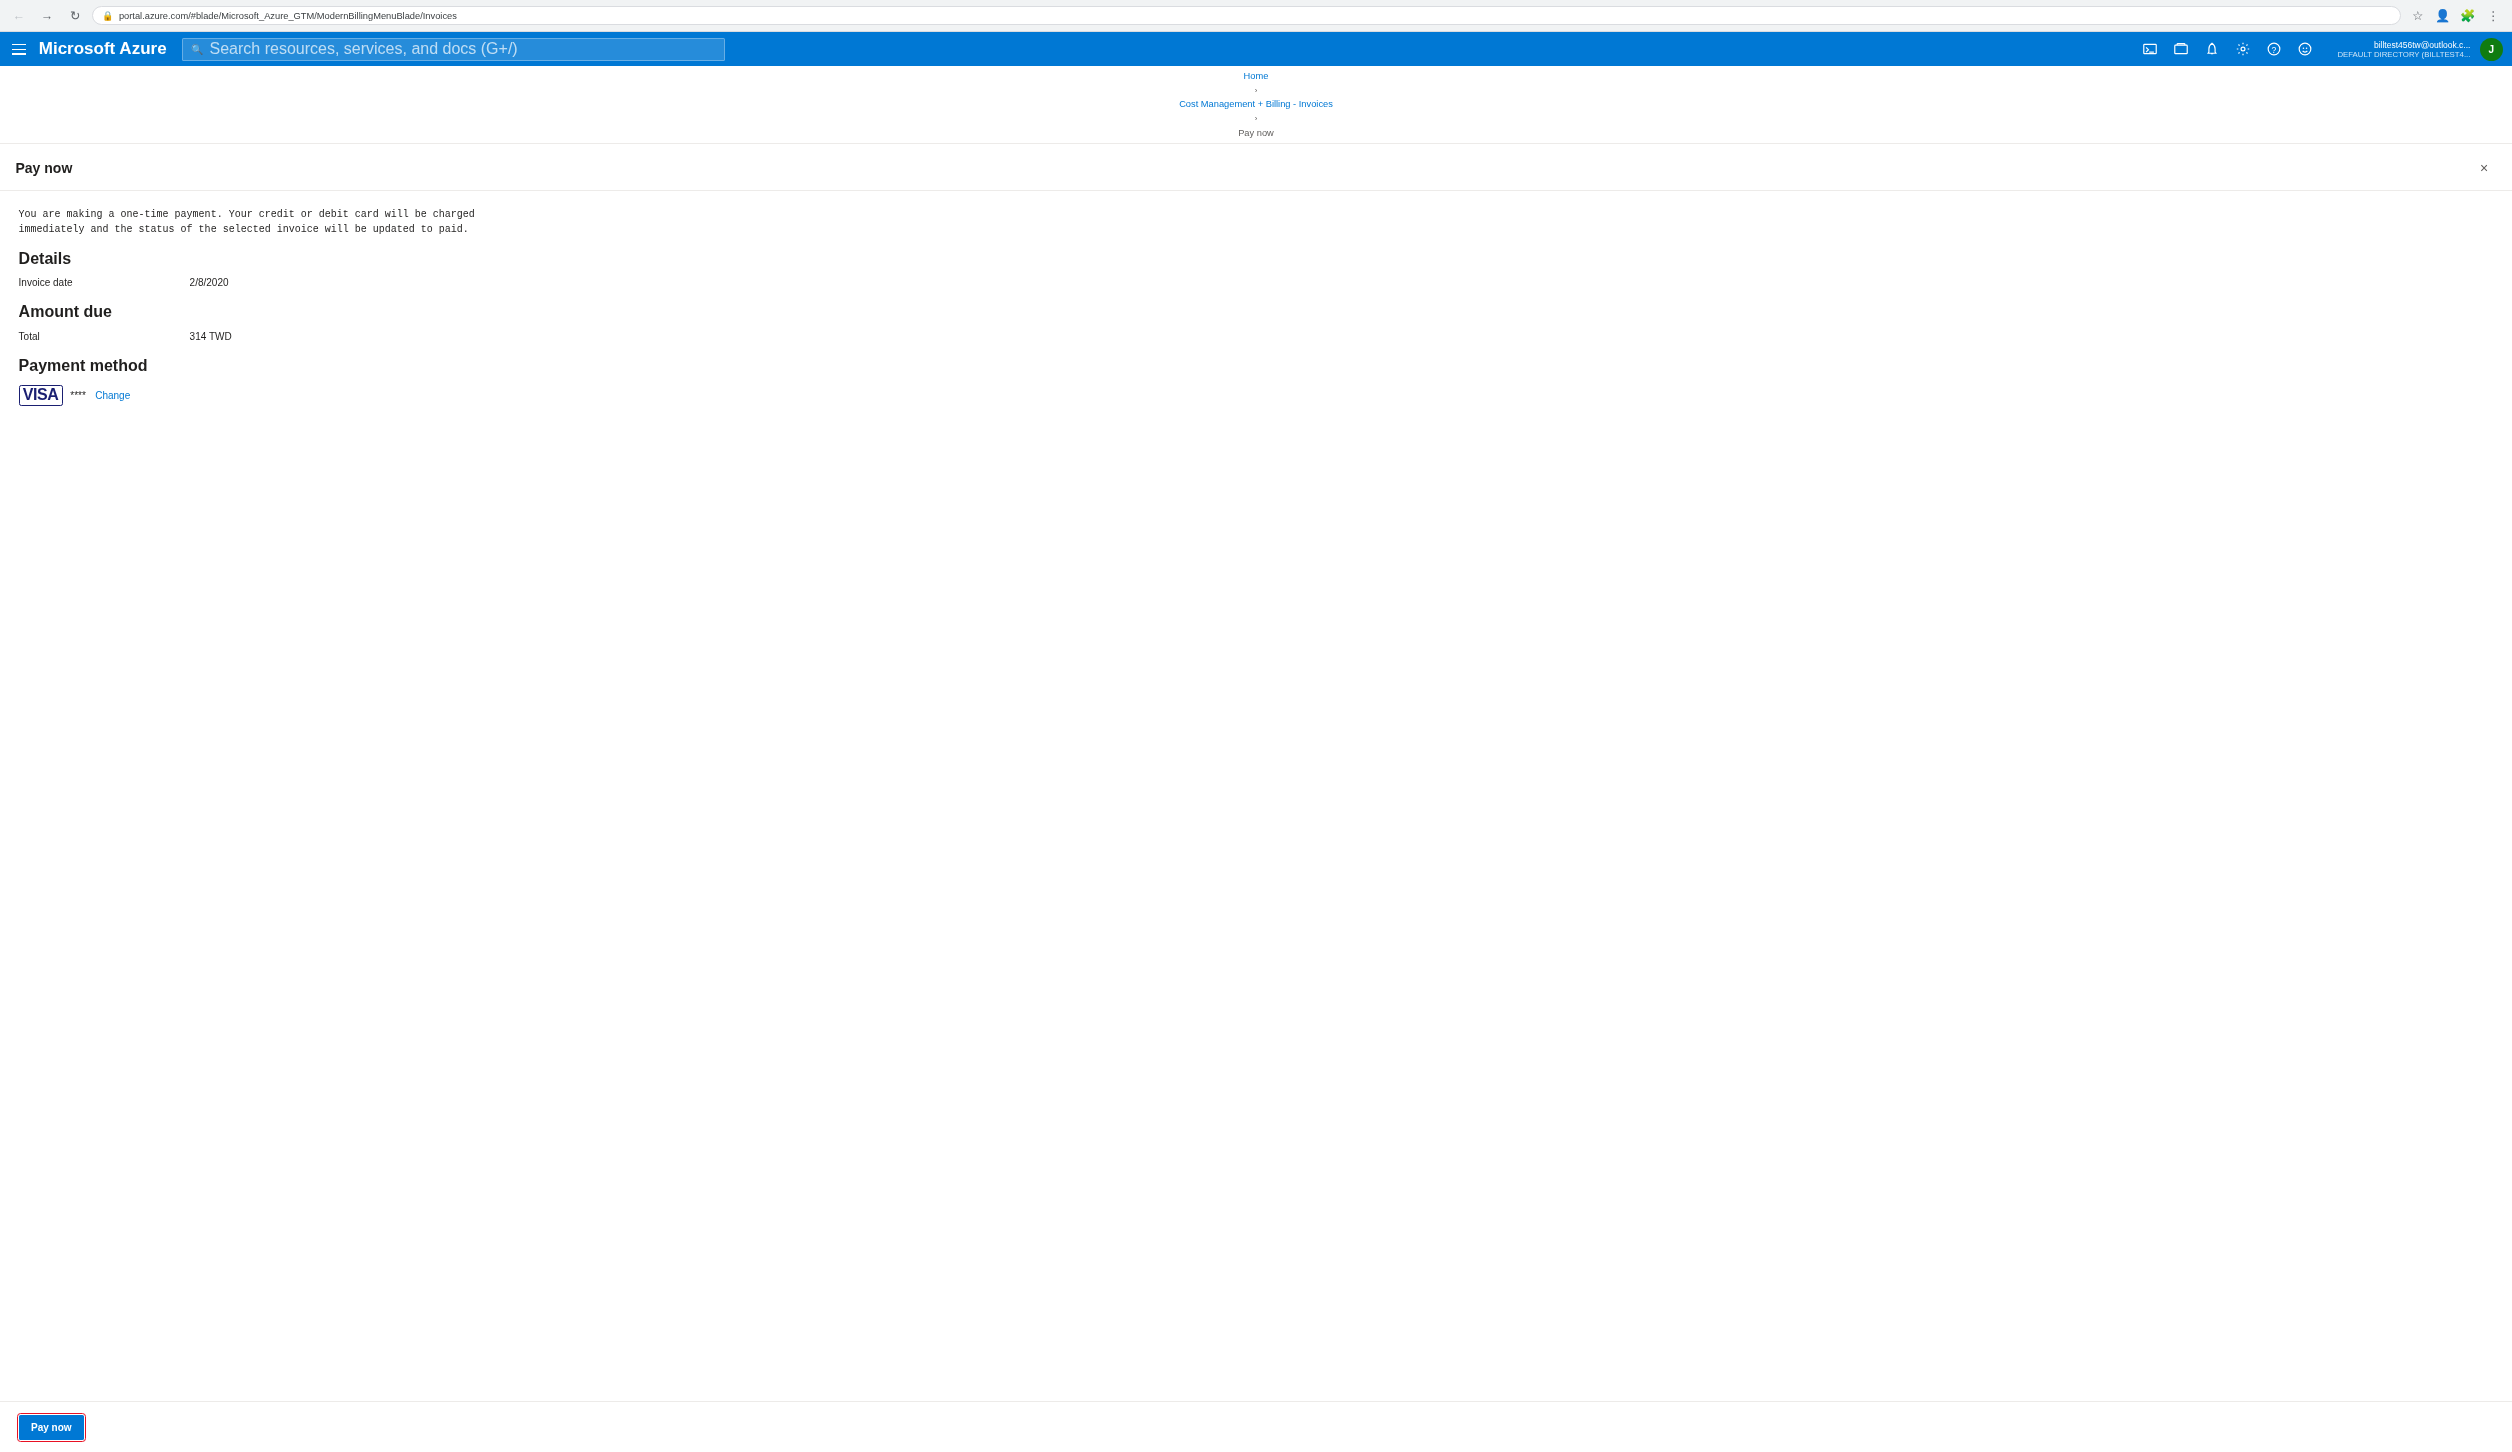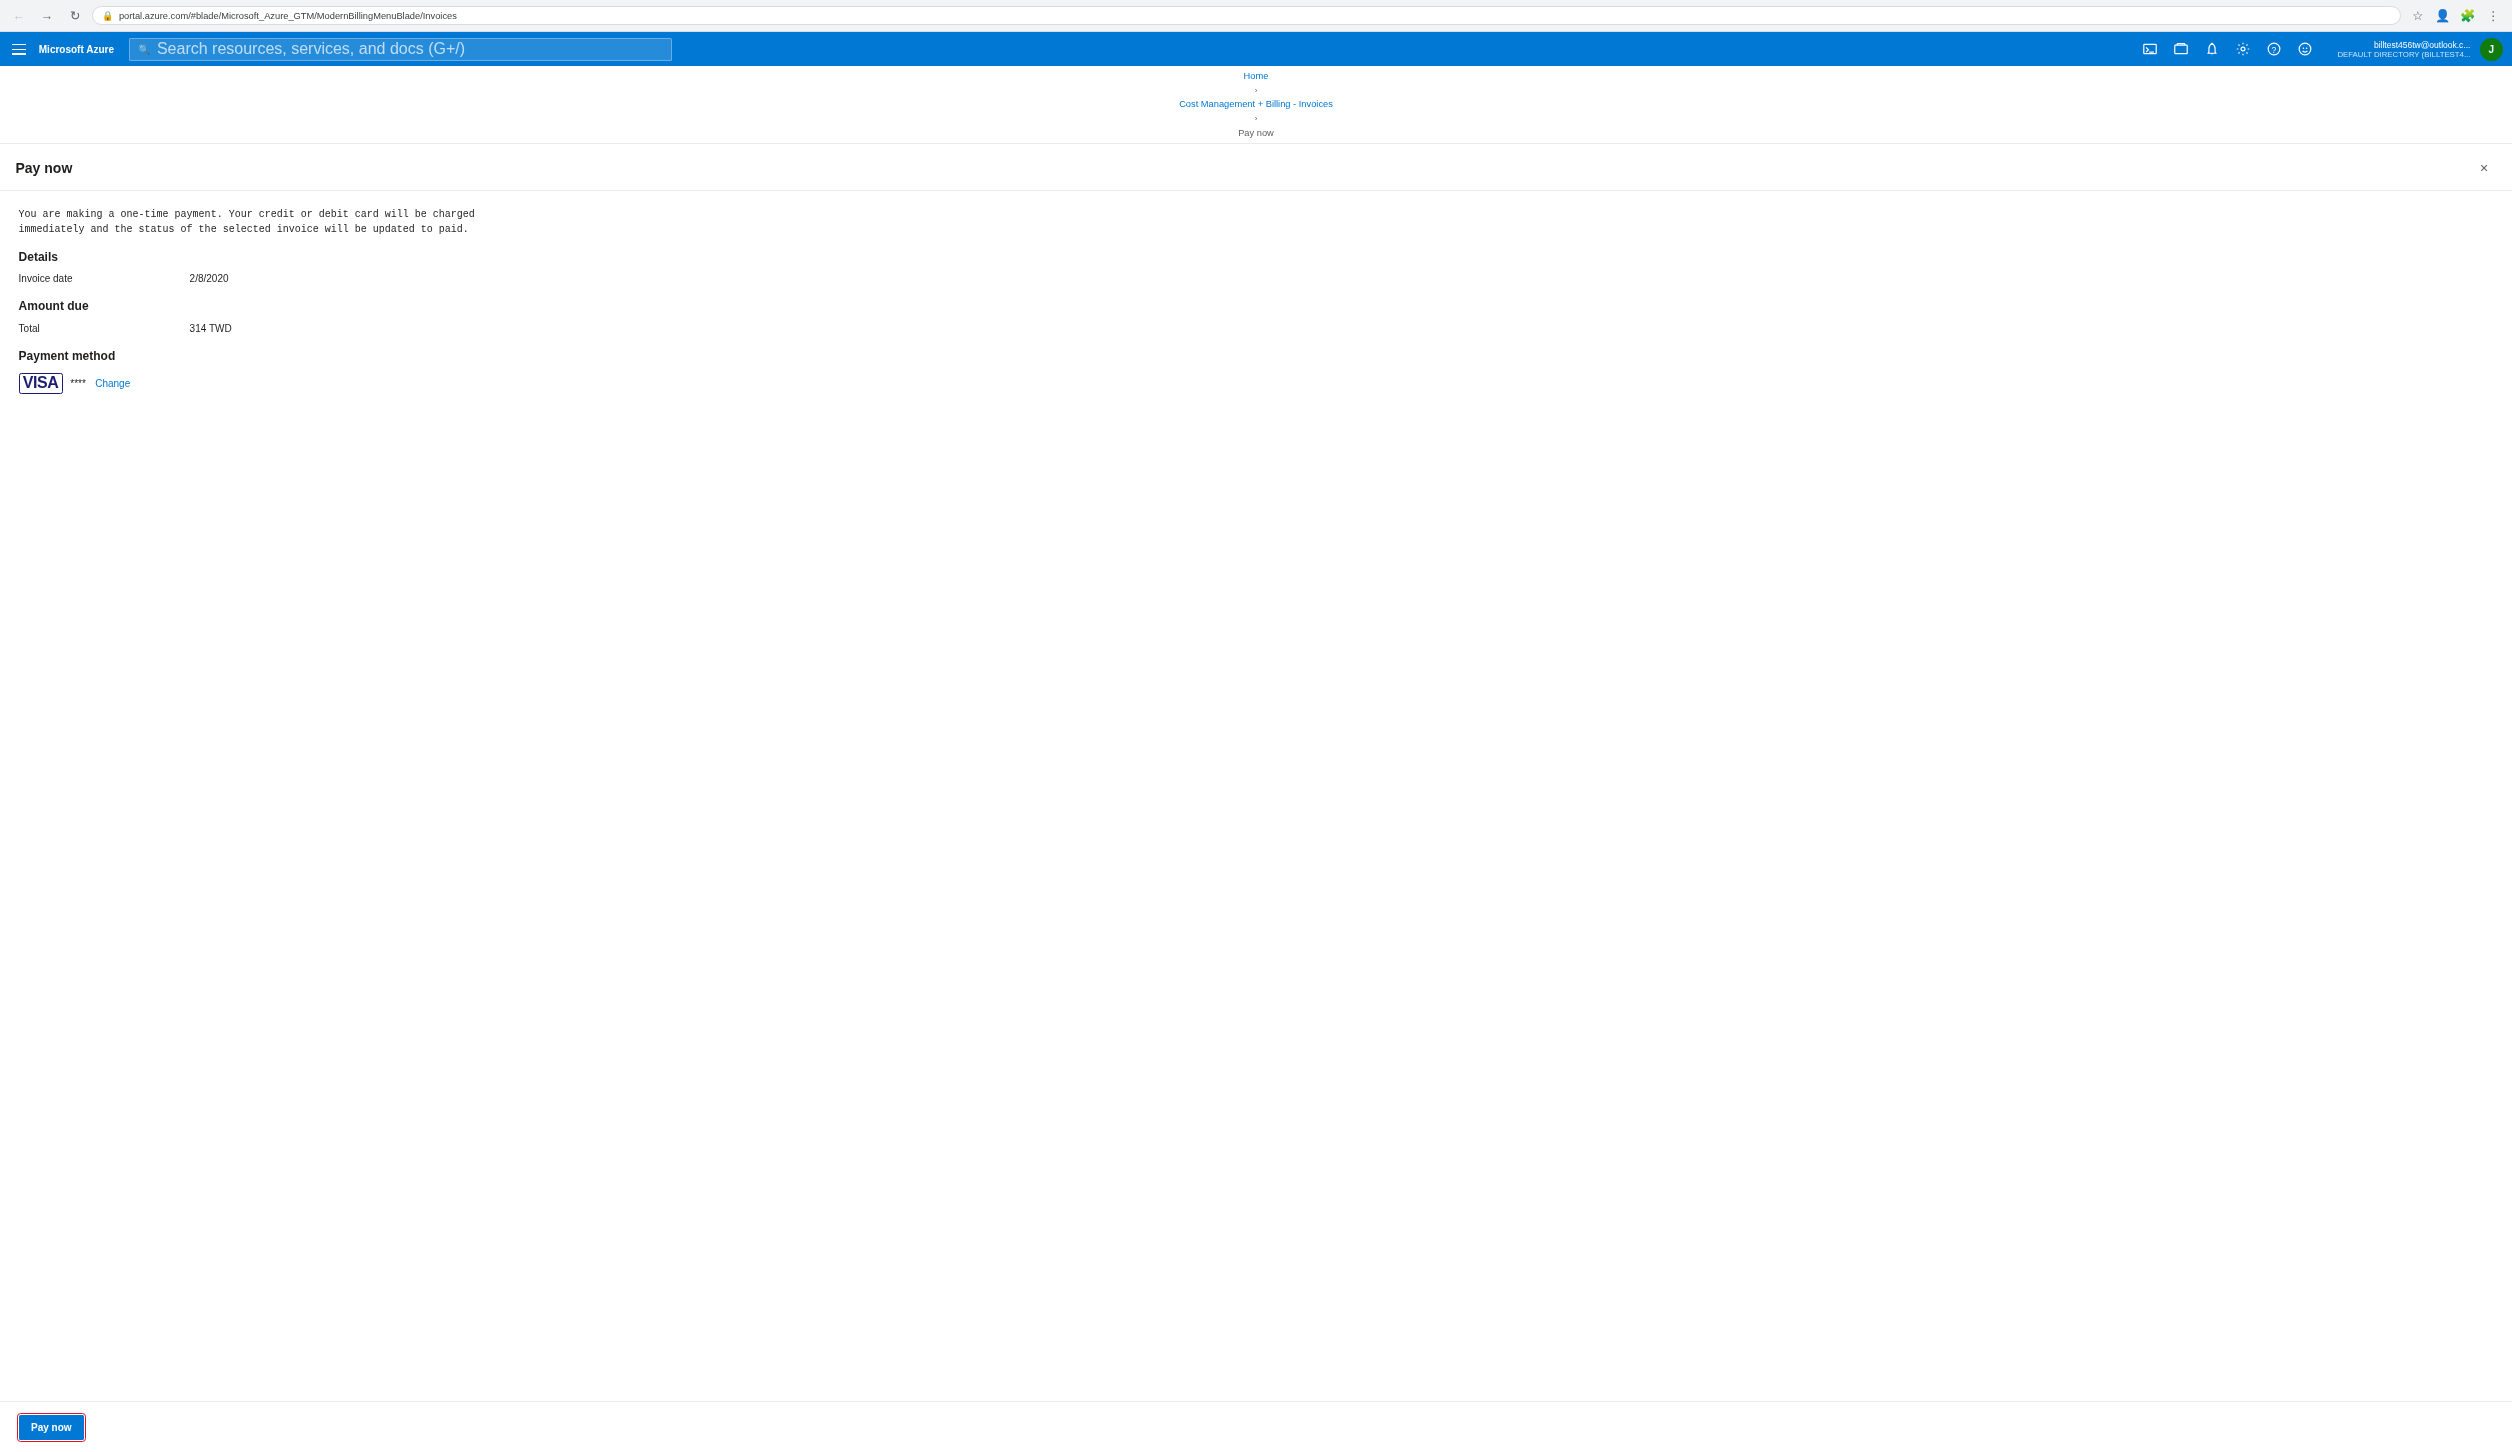--- a/index.html
+++ b/index.html
@@ -12,21 +12,21 @@
     .browser-nav-btn.disabled { color: #bdc1c6; cursor: default; }
     .address-bar { flex: 1; display: flex; align-items: center; background: white; border: 0.8px solid #dadce0; border-radius: 15.5px; padding: 3.1px 9.3px; font-size: 9.3px; color: #3c4043; gap: 4.7px; }
     .address-bar-icon { color: #5f6368; font-size: 9.3px; }
     .browser-actions { display: flex; align-items: center; gap: 3.1px; }
     .browser-action-btn { background: none; border: none; cursor: pointer; color: #5f6368; font-size: 12.4px; padding: 3.1px; border-radius: 50%; width: 22px; height: 22px; display: flex; align-items: center; justify-content: center; }
 
     
     .azure-header { background: #0078d4; display: flex; align-items: center; height: 34px; padding: 0 9.3px; gap: 9.3px; }
     .hamburger-btn { background: none; border: none; cursor: pointer; color: white; font-size: 12.4px; padding: 3.1px; display: flex; flex-direction: column; gap: 3.1px; }
     .hamburger-line { width: 14px; height: 1.6px; background: white; }
-    .azure-logo { color: white; font-weight: 600; font-size: 10px; margin-right: 6.2px; }
+    .azure-logo { color: white; font-weight: 600; font-size: 17px; margin-right: 6.2px; }
     .search-bar { flex: 1; max-width: 543px; background: rgba(255,255,255,0.15); border: 0.8px solid rgba(255,255,255,0.3); border-radius: 1.6px; display: flex; align-items: center; padding: 0 7.8px; height: 23px; gap: 6.2px; cursor: text; }
     .search-icon { color: rgba(255,255,255,0.7); font-size: 10px; }
     .search-placeholder { color: rgba(255,255,255,0.7); font-size: 16px; }
     .header-actions { margin-left: auto; display: flex; align-items: center; gap: 3.1px; }
     .header-action-btn { background: none; border: none; cursor: pointer; color: white; font-size: 12.4px; padding: 4.7px; border-radius: 1.6px; display: flex; align-items: center; justify-content: center; width: 28px; height: 28px; }
     .header-user { display: flex; flex-direction: column; align-items: flex-end; margin-left: 15px; }
     .header-user-email { color: white; font-size: 8.5px; }
     .header-user-dir { color: rgba(255,255,255,0.8); font-size: 7.8px; }
     .user-avatar { width: 23px; height: 23px; border-radius: 50%; background: #107c10; display: flex; align-items: center; justify-content: center; color: white; font-weight: 600; font-size: 10px; cursor: pointer; margin-left: 6.2px; }
 
@@ -42,21 +42,21 @@
     
     .panel-header { display: flex; align-items: center; justify-content: space-between; padding: 12.4px 15.5px 9.3px 15.5px; border-bottom: 0.8px solid #edebe9; }
     .panel-title { font-size: 14px; font-weight: 600; color: #201f1e; }
     .close-btn { background: none; border: none; cursor: pointer; color: #605e5c; font-size: 14px; padding: 3.1px; display: flex; align-items: center; justify-content: center; width: 25px; height: 25px; }
 
     
     .panel-body { padding: 15.5px 18.6px; }
     .description-text { color: #201f1e; font-size: 10px; line-height: 1.5; margin-bottom: 13px; max-width: 481px; font-family: Liberation Mono, monospace; }
 
     
-    .section-title { font-weight: 600; font-size: 12px; color: #201f1e; margin-bottom: 9.3px; }
+    .section-title { font-weight: 600; font-size: 16px; color: #201f1e; margin-bottom: 9.3px; }
     .detail-row { display: flex; align-items: baseline; margin-bottom: 7.8px; }
     .detail-label { font-size: 10px; color: #201f1e; width: 171px; flex-shrink: 0; }
     .detail-value { font-size: 10px; color: #201f1e; }
 
     .section-divider { margin: 12.4px 0; }
 
     
     .visa-logo { color: #1a1f71; font-weight: 900; font-size: 16px; letter-spacing: -0.4px; border: 0.8px solid #1a1f71; padding: 0.8px 3.1px; border-radius: 2.3px; display: inline-block; margin-right: 4.7px; }
     .visa-dots { font-size: 10px; color: #201f1e; margin-right: 6.2px; }
     .change-link { color: #0078d4; text-decoration: none; cursor: pointer; font-size: 10px; }

